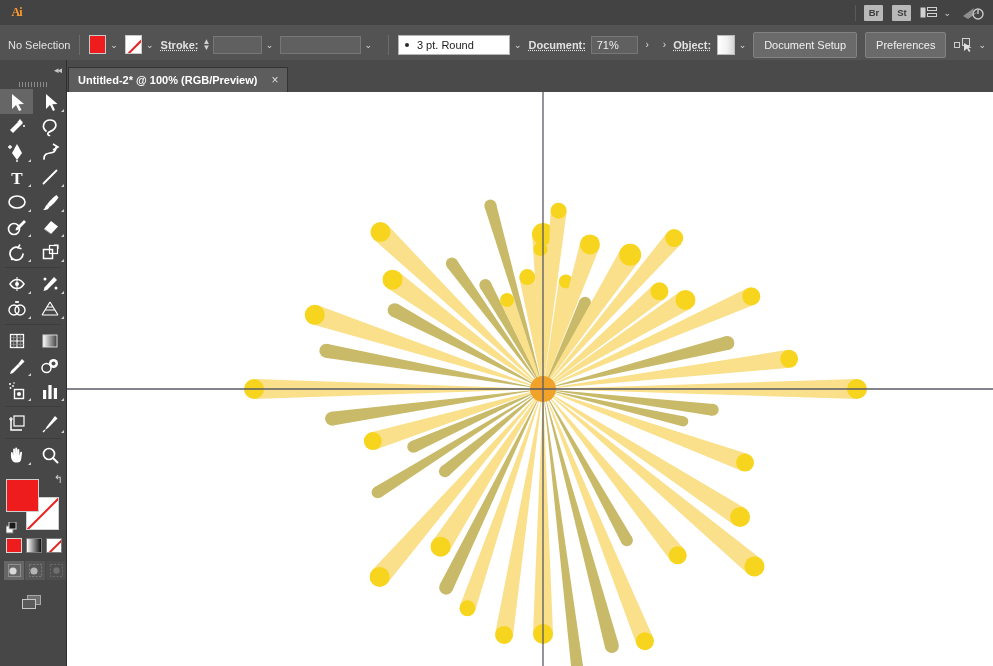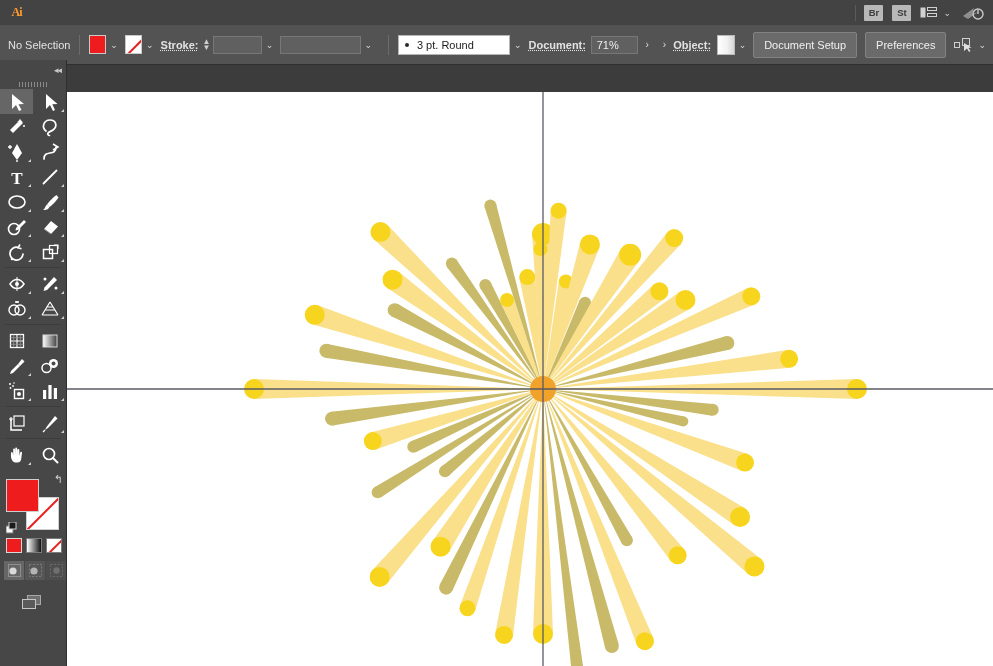--- a/index.html
+++ b/index.html
@@ -464,20 +464,26 @@
     <div style="display:flex;align-items:center;">
       <svg width="20" height="16" viewBox="0 0 20 16">
         <rect x="0.5" y="5.5" width="5" height="5" fill="none" stroke="#cfcfcf" stroke-width="1"></rect>
         <rect x="8.5" y="1.5" width="7" height="7" fill="none" stroke="#cfcfcf" stroke-width="1"></rect>
         <path d="M10 6 L10 14 L13 11.5 L15 15 L16.5 14 L14.5 11 L17.5 10.5 Z" fill="#e0e0e0"></path>
       </svg>
     </div>
     <span class="cb-chev">⌄</span>
   </div>
 
+  <div class="tabbar">
+    <div class="tab">
+      <span class="tab-title">Untitled-2* @ 100% (RGB/Preview)</span>
+      <span class="tab-close">×</span>
+    </div>
+  </div>
 
   <div class="toolpanel">
     <div class="tool-header">
       <span class="collapse-arrows">◂◂</span>
     </div>
     <div class="tool-grip">
       <div class="grip-dots"></div>
     </div>
     <div class="tool-grid" id="tool-grid-1">
         <div class="tool active">

